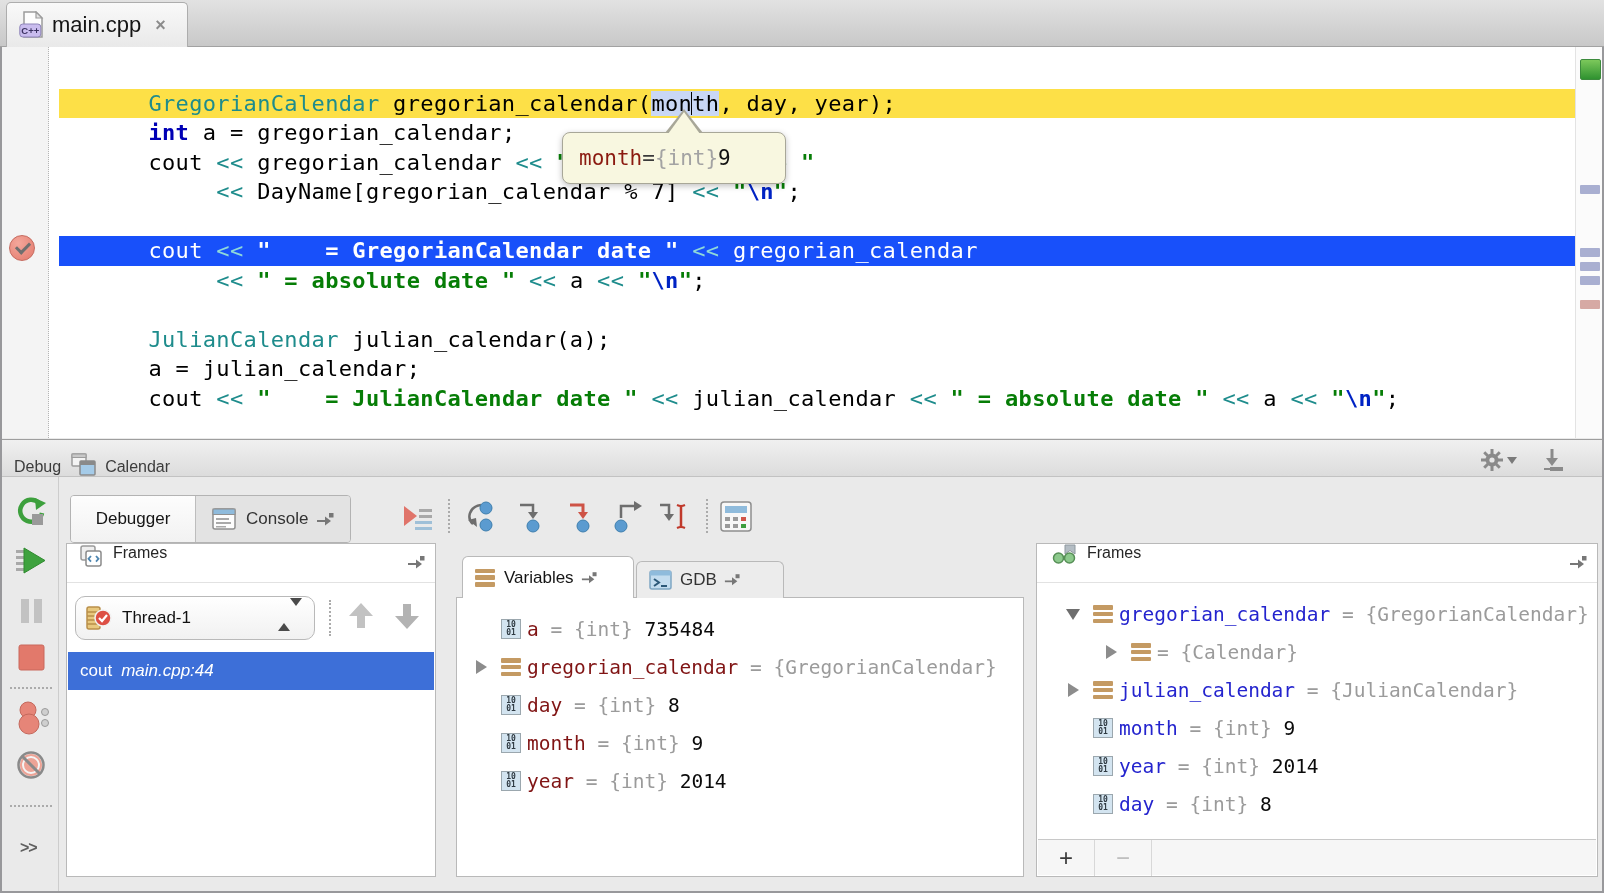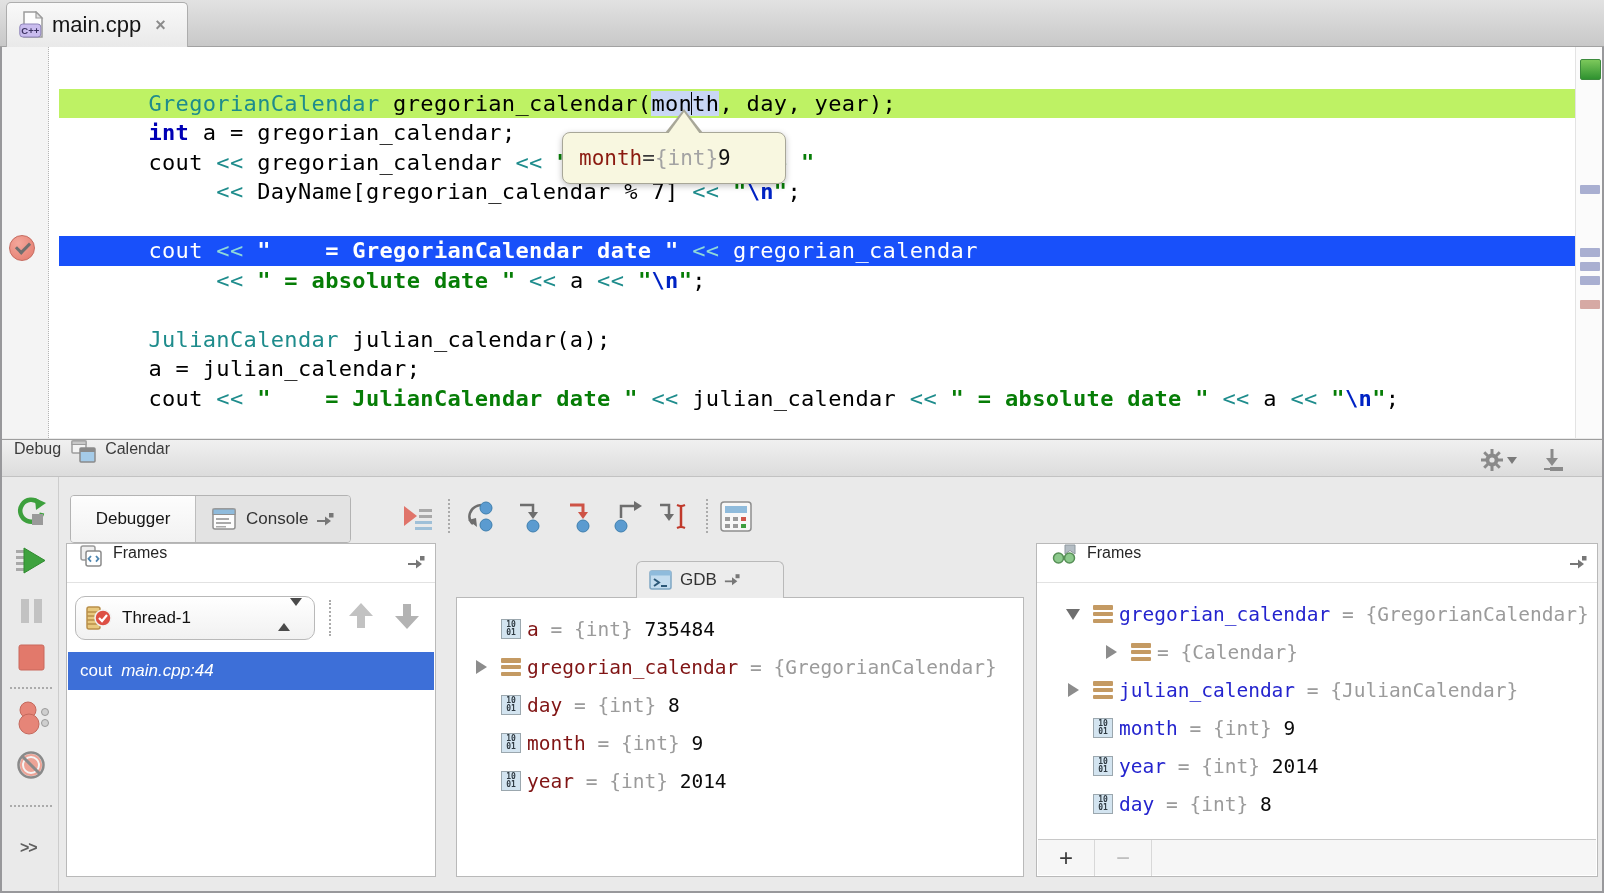--- a/index.html
+++ b/index.html
@@ -20,21 +20,21 @@
   #editor{position:absolute;left:2px;top:47px;width:1600px;height:391px;background:#FFF;overflow:hidden;}
   #gutter{position:absolute;left:0;top:0;width:46px;height:391px;background:#F4F4F4;border-right:1px dotted #B5B5B5;}
   #foldstrip{position:absolute;left:47px;top:0;width:10px;height:391px;background:#FFF;}
   .bp{position:absolute;left:7px;top:188px;width:26px;height:26px;border-radius:50%;
       background:radial-gradient(circle at 35% 30%,#F4A79B,#E2796C);border:1px solid #C66A5E;box-sizing:border-box;}
   .bp .chk{position:absolute;left:6px;top:6px;width:11px;height:6px;border-left:3px solid #6F6F6F;
       border-bottom:3px solid #6F6F6F;transform:rotate(-45deg);}
   #code{position:absolute;left:57px;top:0;width:1518px;height:391px;overflow:hidden;}
   .line{position:absolute;left:0;width:1518px;height:29.5px;line-height:29.5px;white-space:pre;
         font-family:"DejaVu Sans Mono",monospace;font-size:22px;letter-spacing:0.35px;padding-left:35px;box-sizing:border-box;}
-  .line.cur{background:#bef264;}
+  .line.cur{background:#fde047;}
   .line.exec{background:#1850FA;}
   .seg-p{color:#000;}
   .seg-cls{color:#1E8C8C;}
   .seg-kw{color:#0000B5;font-weight:bold;}
   .seg-op{color:#1E8C8C;}
   .seg-str{color:#067D06;font-weight:bold;}
   .seg-esc{color:#0023C4;font-weight:bold;}
   .seg-tok{color:#000;background:#C9D7F5;}
   .line.exec .seg-p{color:#FFF;}
   .line.exec .seg-op{color:#8FD9D9;}
@@ -55,21 +55,21 @@
   .tt-arrow-i{position:absolute;left:105px;top:-21px;width:0;height:0;
       border-left:16px solid transparent;border-right:16px solid transparent;border-bottom:22px solid #F8F7E0;}
   .tt-name{color:#8B1A10;}
   .tt-eq{color:#3A3A3A;}
   .tt-type{color:#A3A3A3;}
   .tt-val{color:#111;}
 
   
   #dbg-title{position:absolute;left:2px;top:439px;width:1600px;height:38px;
       background:linear-gradient(#F0F0F0,#DCDCDC);border-top:1px solid #9E9E9E;border-bottom:1px solid #C2C2C2;
-      box-sizing:border-box;display:flex;align-items:flex-start;}
+      box-sizing:border-box;display:flex;align-items:flex-end;}
   .dbg-title-label{font-size:16px;color:#3C3C3C;}
 
   
   #dbg-body{position:absolute;left:2px;top:477px;width:1600px;height:414px;background:#EAEAEA;}
   #left-tools{position:absolute;left:0;top:0;width:57px;height:414px;border-right:1px solid #CDCDCD;box-sizing:border-box;}
   .ltool{position:absolute;left:13px;width:32px;height:32px;cursor:pointer;}
   .hdots{position:absolute;left:8px;width:42px;border-top:2px dotted #ABABAB;}
   #more-btn{position:absolute;left:18px;top:362px;font-size:16px;font-weight:bold;color:#606060;letter-spacing:-1px;cursor:pointer;}
 
   #dbg-tabs{position:absolute;left:68px;top:18px;height:46px;display:flex;border:1px solid #B3B3B3;border-radius:4px;overflow:hidden;}
@@ -370,20 +370,33 @@
       <svg class="abs" style="left:324px;top:56px;" width="32" height="32" viewBox="0 0 32 32">
         <polygon points="16,29 28,16 20,16 20,4 12,4 12,16 4,16" fill="#B3B3B3"></polygon>
       </svg>
 
       <div id="frame-row">
         <span style="margin-left:12px;">cout</span>
         <span class="floc">main.cpp:44</span>
       </div>
     </div>
 
+    <div class="vtab active" style="left:460px;top:79px;width:172px;height:42px;">
+      <span class="bico" style="margin-right:9px;">
+          <i></i>
+          <i></i>
+          <i></i>
+        </span>
+      <span>Variables</span>
+      <svg width="16" height="12" viewBox="0 0 18 13" style="margin-left:7px;">
+        <line x1="1" y1="8" x2="9" y2="8" stroke="#777" stroke-width="2"></line>
+          <polygon points="9,3.5 15,8 9,12.5" fill="#777"></polygon>
+          <rect x="13" y="0" width="4.5" height="4.5" fill="#777"></rect>
+      </svg>
+    </div>
     <div class="vtab inactive" style="left:634px;top:84px;width:148px;height:37px;">
       <svg width="23" height="20" viewBox="0 0 23 20" style="margin-right:8px;">
         <rect x="1" y="1" width="21" height="18" rx="2" fill="#C3DCEF" stroke="#7FA6C4" stroke-width="1.5"></rect>
         <rect x="1" y="1" width="21" height="4.5" fill="#8FBBDC"></rect>
         <path d="M5 9 l5 3.5 -5 3.5" fill="none" stroke="#2C5878" stroke-width="2"></path>
           <line x1="12" y1="16" x2="18" y2="16" stroke="#2C5878" stroke-width="2"></line>
       </svg>
       <span>GDB</span>
       <svg width="16" height="12" viewBox="0 0 18 13" style="margin-left:7px;">
         <line x1="1" y1="8" x2="9" y2="8" stroke="#777" stroke-width="2"></line>

